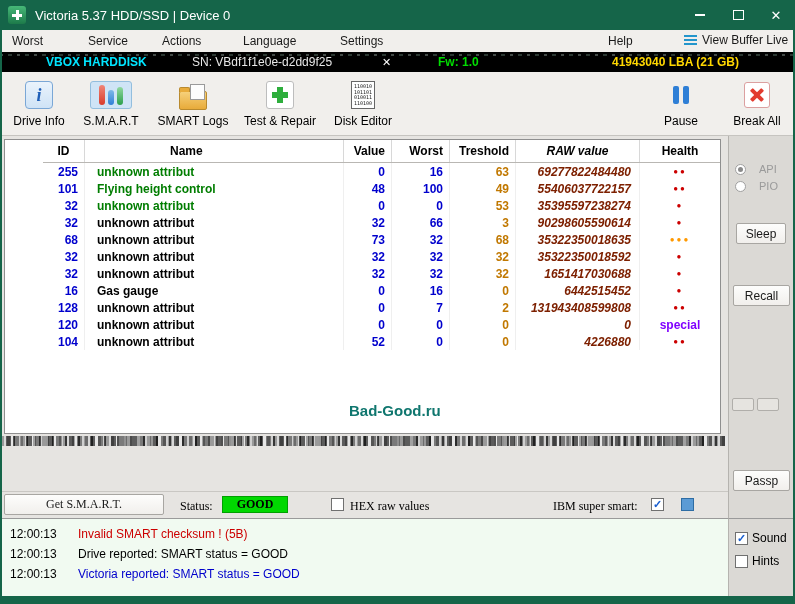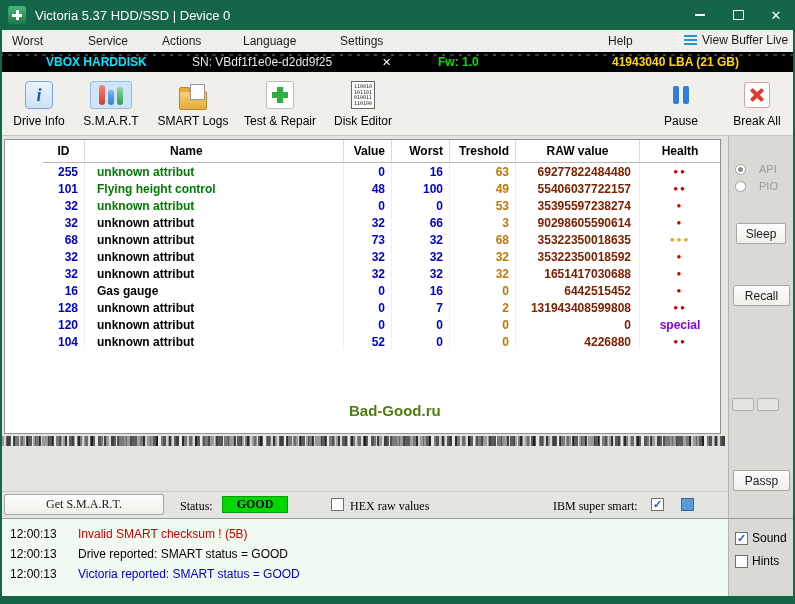--- a/index.html
+++ b/index.html
@@ -73,28 +73,28 @@
   .th{border-right:1px solid #d8d8d8;}
   .td{border-right:1px solid #efefef;}
   .c-id{width:42px;justify-content:flex-end;padding-right:6px;color:#0000cd;}
   .th.c-id{justify-content:center;padding-right:0;color:#000;}
   .c-name{flex:1;padding-left:12px;color:#000;}
   .th.c-name{padding-left:85px;color:#000;}
   .c-name.green{color:#007d00;}
   .c-value{width:48px;justify-content:flex-end;padding-right:6px;color:#0000cd;}
   .c-worst{width:58px;justify-content:flex-end;padding-right:6px;color:#0000cd;}
   .c-tres{width:66px;justify-content:flex-end;padding-right:6px;color:#c17800;}
-  .c-raw{width:124px;justify-content:flex-end;padding-right:8px;color:#7d2000;}
+  .c-raw{width:124px;justify-content:flex-end;padding-right:8px;color:#7d2000;font-style:italic;}
   .th.c-value,.th.c-worst,.th.c-tres{color:#000;}
   .th.c-raw{justify-content:center;padding-right:0;color:#000;}
   .c-health{width:80px;justify-content:center;border-right:none;}
   .h-red{color:#cc0000;font-size:8px;letter-spacing:2px;}
   .h-orange{color:#ff9900;font-size:8px;letter-spacing:2px;}
   .h-special{color:#8000ff;font-size:12px;}
-  .watermark{position:absolute;left:344px;top:262px;font-size:15px;font-weight:bold;color:#4d7c0f;}
+  .watermark{position:absolute;left:344px;top:262px;font-size:15px;font-weight:bold;color:#0f766e;}
 
   
   .noise-thin{position:absolute;left:0;top:54px;width:795px;height:2px;
     background:repeating-linear-gradient(90deg,rgba(190,210,200,.35) 0 3px,transparent 3px 8px,rgba(140,180,160,.3) 8px 12px,transparent 12px 17px);}
   .noise-band{position:absolute;left:0;top:436px;width:795px;height:10px;
     background:
       repeating-linear-gradient(90deg,rgba(0,0,0,.65) 0 2px,transparent 2px 7px,rgba(0,0,0,.3) 7px 10px,transparent 10px 13px),
       repeating-linear-gradient(90deg,#9a9a9a 0 4px,#d8d8d8 4px 6px,#5c5c5c 6px 11px,#e6e6e6 11px 14px,#7a7a7a 14px 19px,#cfcfcf 19px 21px);}
 
   

